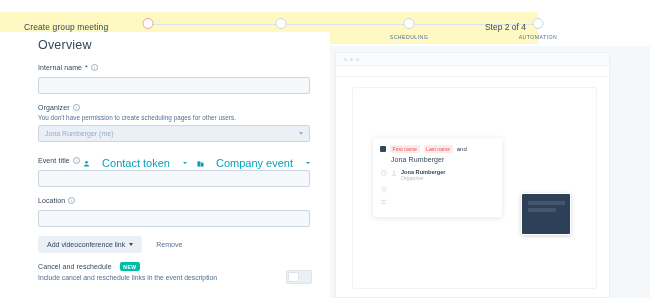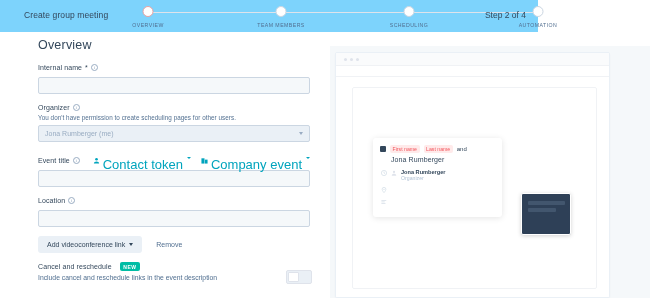--- a/index.html
+++ b/index.html
@@ -6,22 +6,22 @@
   html, body {
     width: 650px; height: 298px;
     font-family: "Liberation Sans", sans-serif;
     background: #ffffff;
     overflow: hidden;
   }
   .app { position: relative; width: 650px; height: 298px; background: #fff; }
 
   
   .header {
-    position: absolute; top: 0; left: 0; width: 538px; height: 32px;
-    background: #7dd3fc;
+    position: absolute; top: 12px; left: 0; width: 538px; height: 32px;
+    background: #fef9c3;
   }
   .header-title {
     position: absolute; left: 24px; top: 10px;
     font-size: 8.5px; color: #33475b; letter-spacing: .1px;
   }
   .step-counter {
     position: absolute; right: 12px; top: 10px;
     font-size: 8.5px; color: #33475b;
   }
   .stepper {
@@ -80,22 +80,22 @@
   }
   .caret-down {
     width: 0; height: 0; border-left: 2.6px solid transparent;
     border-right: 2.6px solid transparent; border-top: 3px solid #99acc2;
   }
 
   .token-links {
     position: absolute; right: 0; top: 0; display: flex; gap: 10px; align-items: center;
   }
   .token {
-    display: flex; align-items: flex-start; gap: 3px;
-    font-size: 13px; color: #00a4bd; cursor: pointer; white-space: nowrap;
+    display: flex; align-items: center; gap: 12px;
+    font-size: 11px; color: #00a4bd; cursor: pointer; white-space: nowrap;
   }
   .token .tcaret {
     width: 0; height: 0; border-left: 2.3px solid transparent;
     border-right: 2.3px solid transparent; border-top: 2.8px solid #00a4bd;
     margin-left: 1px;
   }
 
   .btn-row { position: absolute; left: 38px; display: flex; align-items: center; gap: 14px; }
   .btn-secondary {
     background: #eaf0f6; border: none; border-radius: 3px;

